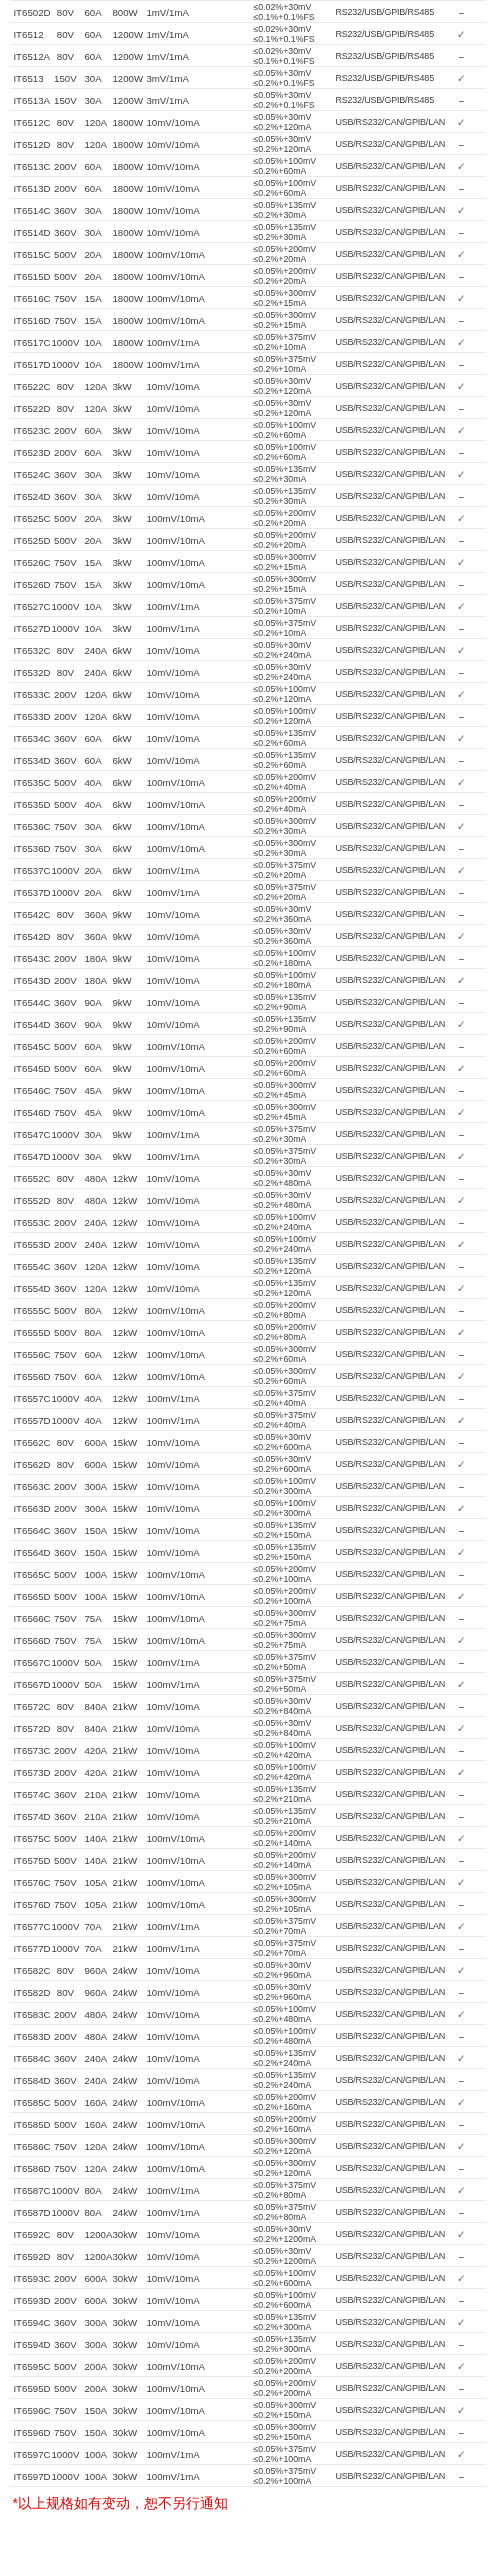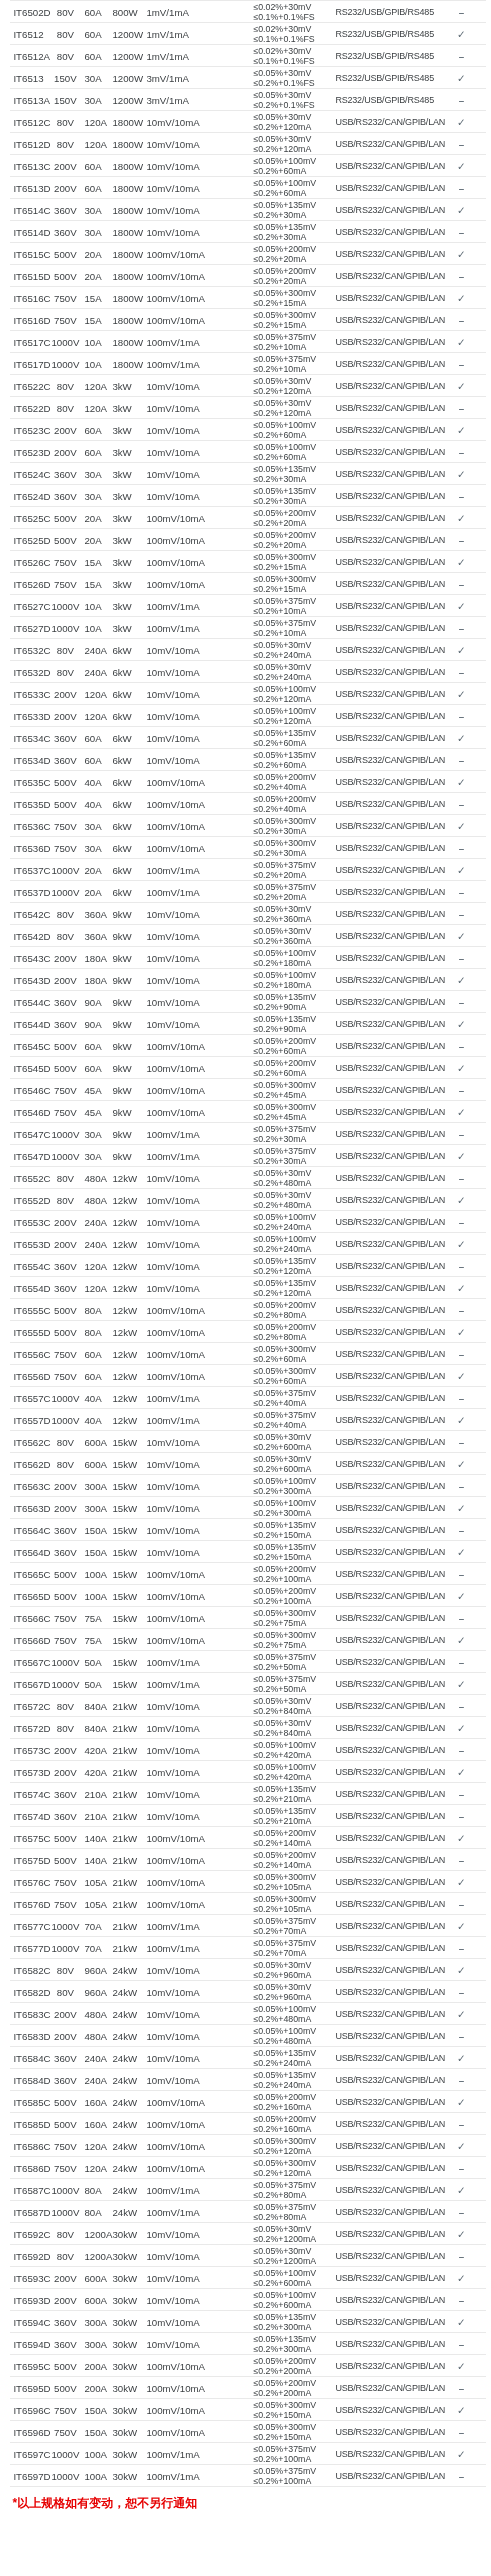--- a/index.html
+++ b/index.html
@@ -26,21 +26,21 @@
   .c-p{left:102px;}
   .c-res{left:136px;}
   .c-acc{left:243px;font-size:8.8px;line-height:10px;}
   .c-acc span{display:block;}
   .c-io{left:325px;font-size:9px;letter-spacing:-0.2px;}
   .c-sym{left:434px;width:34px;text-align:center;}
   .chk{color:#5d6a74;font-size:10.4px;}
   .dsh{color:#5d6a74;font-size:9.7px;font-weight:700;}
   .footer-note{
     margin:8.2px 0 0 12.6px;
-    color:#e60000;font-weight:700;font-size:12px;
+    color:#e60000;font-weight:400;font-size:14px;
     font-family:"Liberation Sans","DejaVu Sans",sans-serif;
   }
 </style>
 </head>
 <body>
 
 <div class="spec-table">
     <div class="row">
       <span class="cell c-model">IT6502D</span>
       <span class="cell c-v">80V</span>

